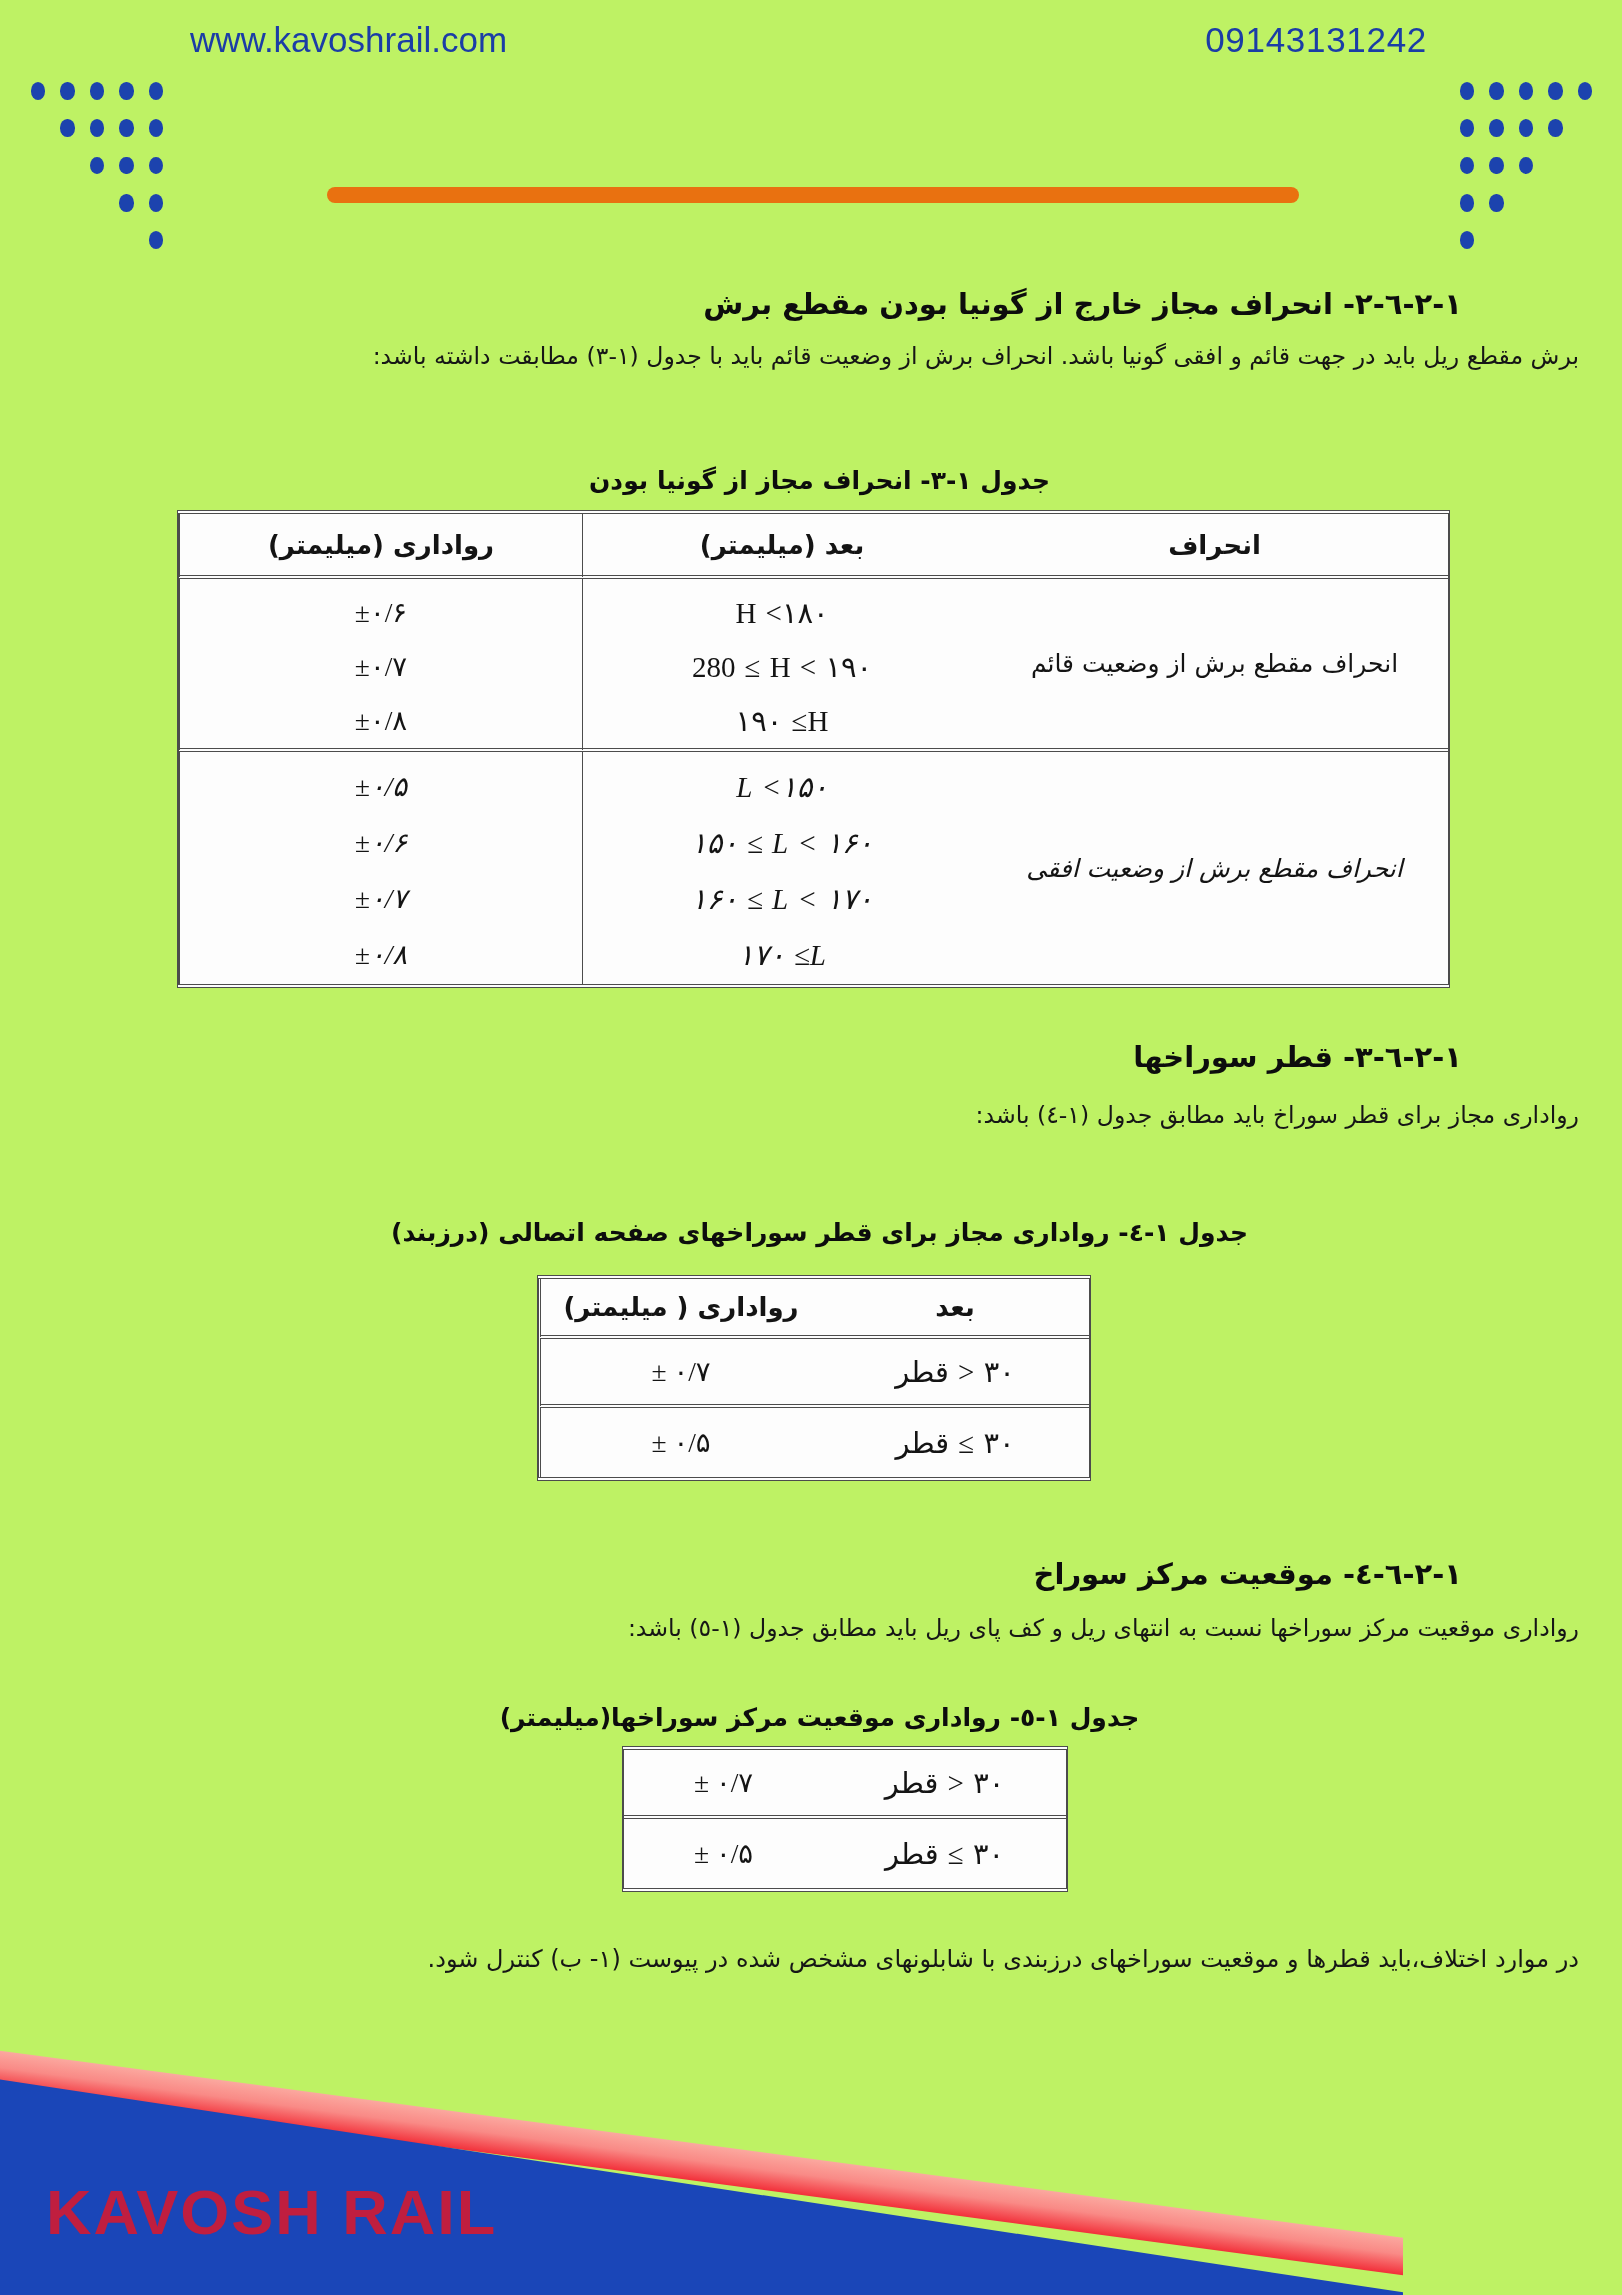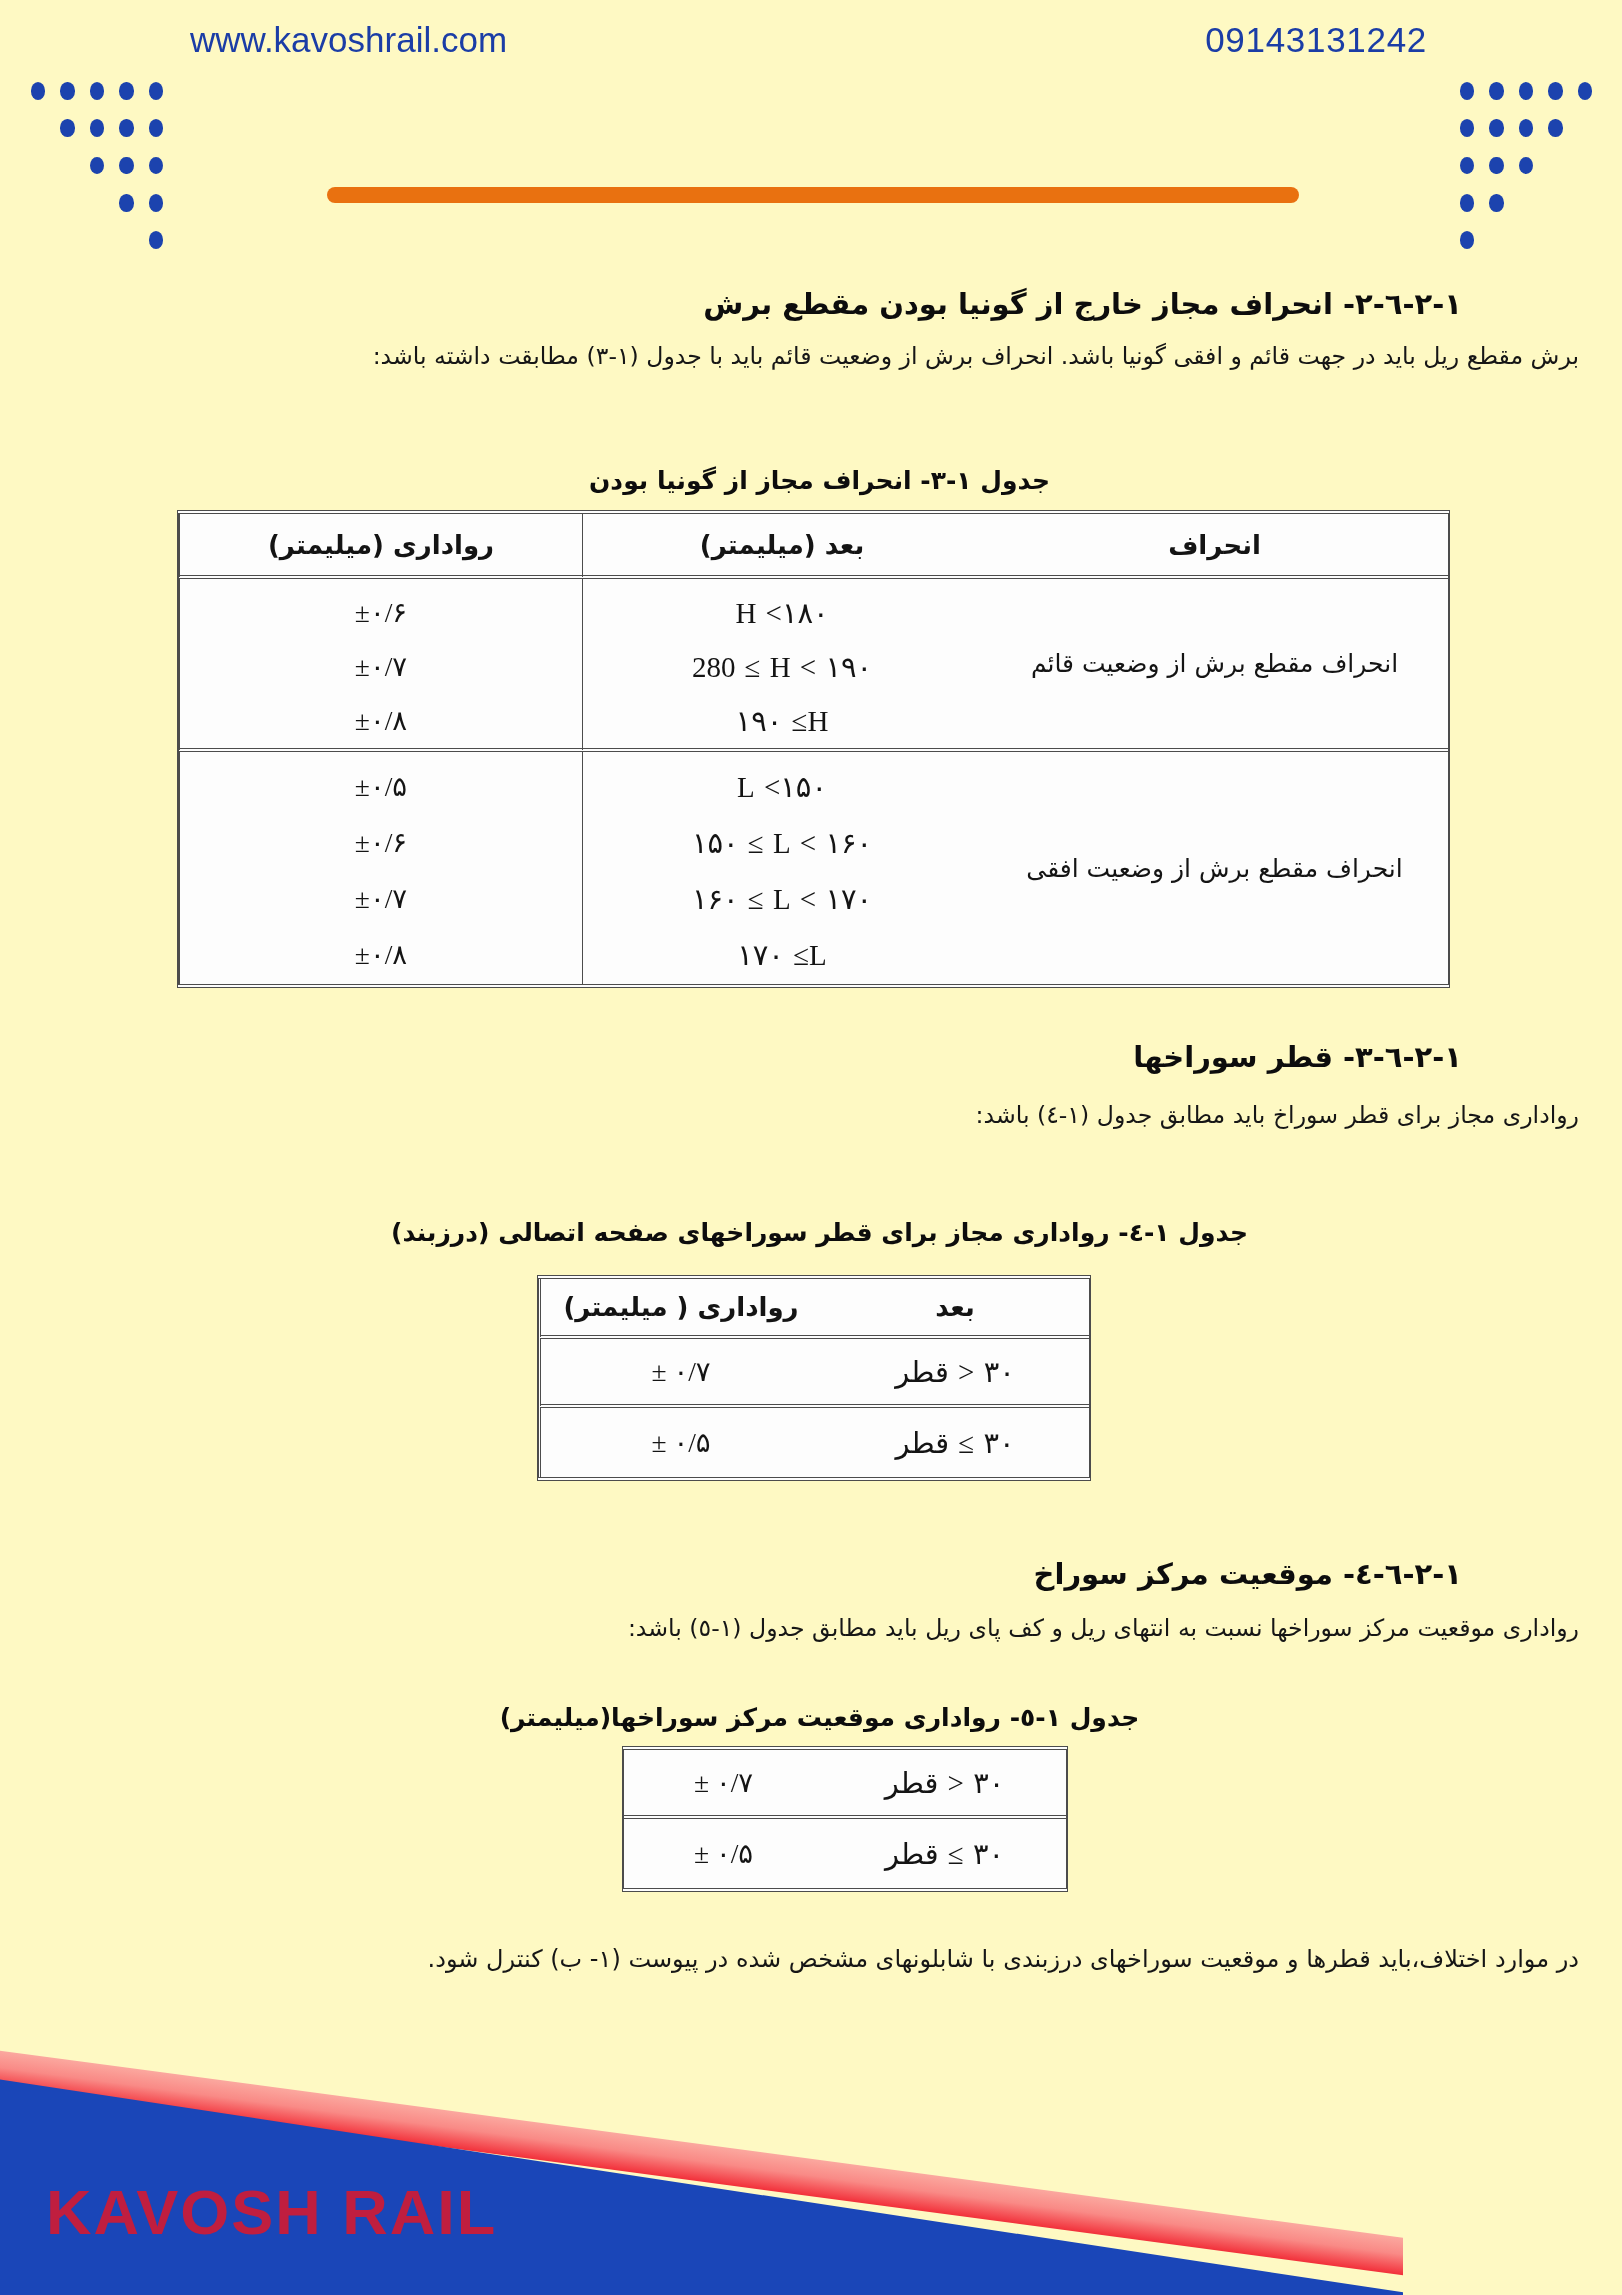--- a/index.html
+++ b/index.html
@@ -1,19 +1,19 @@
 <!DOCTYPE html>
 <html lang="fa" style="font-size:10.5px"><head>
 <meta charset="utf-8">
 <style>
   html,body{margin:0;padding:0;}
   body{background:#ffffff;}
   .page{
     position:relative; width:1623px; height:2295px; overflow:hidden;
-    background:#fef9c3; font-family:"DejaVu Sans", sans-serif; color:#141414;
+    background:#bef264; font-family:"DejaVu Sans", sans-serif; color:#141414;
     direction:rtl;
   }
   
   .url{
     position:absolute; left:190px; top:19.6px;
     font-family:"Liberation Sans","DejaVu Sans",sans-serif;
     font-size:35px; color:#1b3da6; direction:ltr;
   }
   .phone{
     position:absolute; right:196px; top:19.6px;
@@ -61,21 +61,21 @@
   .line{height:56px; display:flex; align-items:center; justify-content:center;}
   .formula{direction:ltr; unicode-bidi:isolate; display:inline-flex; gap:9.2px; align-items:baseline;
            font-family:"Liberation Serif","DejaVu Sans",serif; font-size:29px;}
   .tol{direction:ltr; unicode-bidi:isolate;
        font-family:"Liberation Serif","DejaVu Sans",serif; font-size:27.5px;}
   .dev-label{font-size:25px; padding:0 19.6px;}
   
   .t1{left:177px; top:510px; width:1269px; grid-template-columns:467px 399px 403px;}
   .t1 .hrow{height:65px;}
   .t1 .g1{height:173px;}
-  .t1 .g2{height:232px;}
+  .t1 .g2{height:232px;font-style:italic;}
   
   .t2{left:537px; top:1275px; width:550px; grid-template-columns:268px 281px;}
   .t2 .hrow{height:60px;}
   .t2 .drow{height:69px;}
   
   .t3{left:622px; top:1746px; width:442px; grid-template-columns:243px 200px;}
   .t3 .drow{height:69px;}
   
   .footer{position:absolute; left:0; top:2027px; width:1403px; height:268px; overflow:hidden;}
   .stripe{

